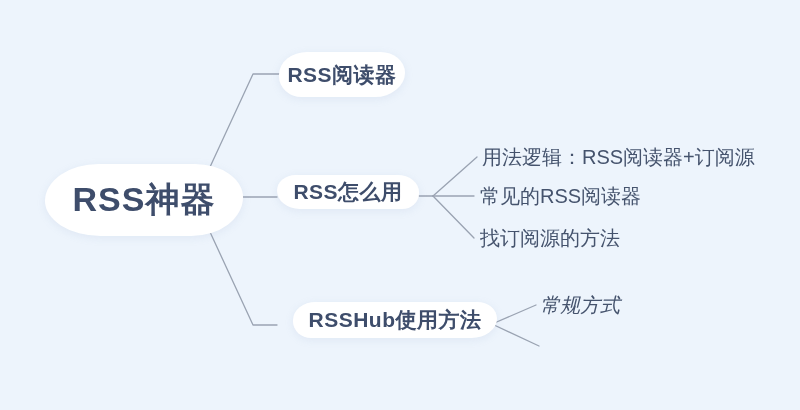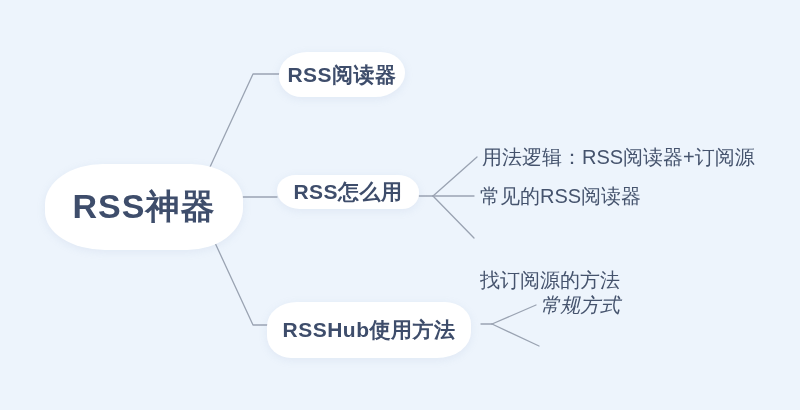--- a/index.html
+++ b/index.html
@@ -34,55 +34,55 @@
     display:flex;
     align-items:center;
     justify-content:center;
     font-weight:bold;
     box-shadow:0 2px 8px rgba(140,165,200,0.14);
     white-space:nowrap;
     cursor:default;
   }
   .node-root{
     left:45px;top:164px;
-    width:198px;height:86px;
+    width:198px;height:72px;
     font-size:34px;
     border-radius:58px 52px 56px 60px / 40px 36px 42px 38px;
     letter-spacing:1px;
   }
   .node-branch{
     font-size:21px;
     letter-spacing:0.5px;
   }
   .node-b1{
     left:279px;top:52px;
     width:126px;height:45px;
     border-radius:30px 26px 32px 24px / 24px 22px 26px 22px;
   }
   .node-b2{
     left:277px;top:175px;
     width:142px;height:34px;
     border-radius:26px 30px 24px 32px / 22px 24px 22px 26px;
   }
   .node-b3{
-    left:267px;top:302px;
-    width:204px;height:56px;
+    left:293px;top:302px;
+    width:204px;height:36px;
     border-radius:30px 26px 34px 24px / 24px 22px 26px 22px;
   }
   .leaf{
     position:absolute;
     color:var(--leaf-text);
     font-size:20px;
     line-height:22px;
     white-space:nowrap;
     cursor:default;
   }
   .leaf-m1{left:482px;top:146px;}
   .leaf-m2{left:480px;top:185px;}
-  .leaf-m3{left:480px;top:227px;margin-top:42px;}
+  .leaf-m3{left:480px;top:227px;}
   .leaf-h1{left:540px;top:294px;font-style:italic;}
   .leaf-h2{left:540px;top:335px;}
 </style>
 </head>
 <body>
 
 <div class="canvas">
 
   <svg class="lines" viewBox="0 0 800 410" fill="none" stroke="currentColor" stroke-width="1.3" stroke-linecap="round" stroke-linejoin="round">
 

